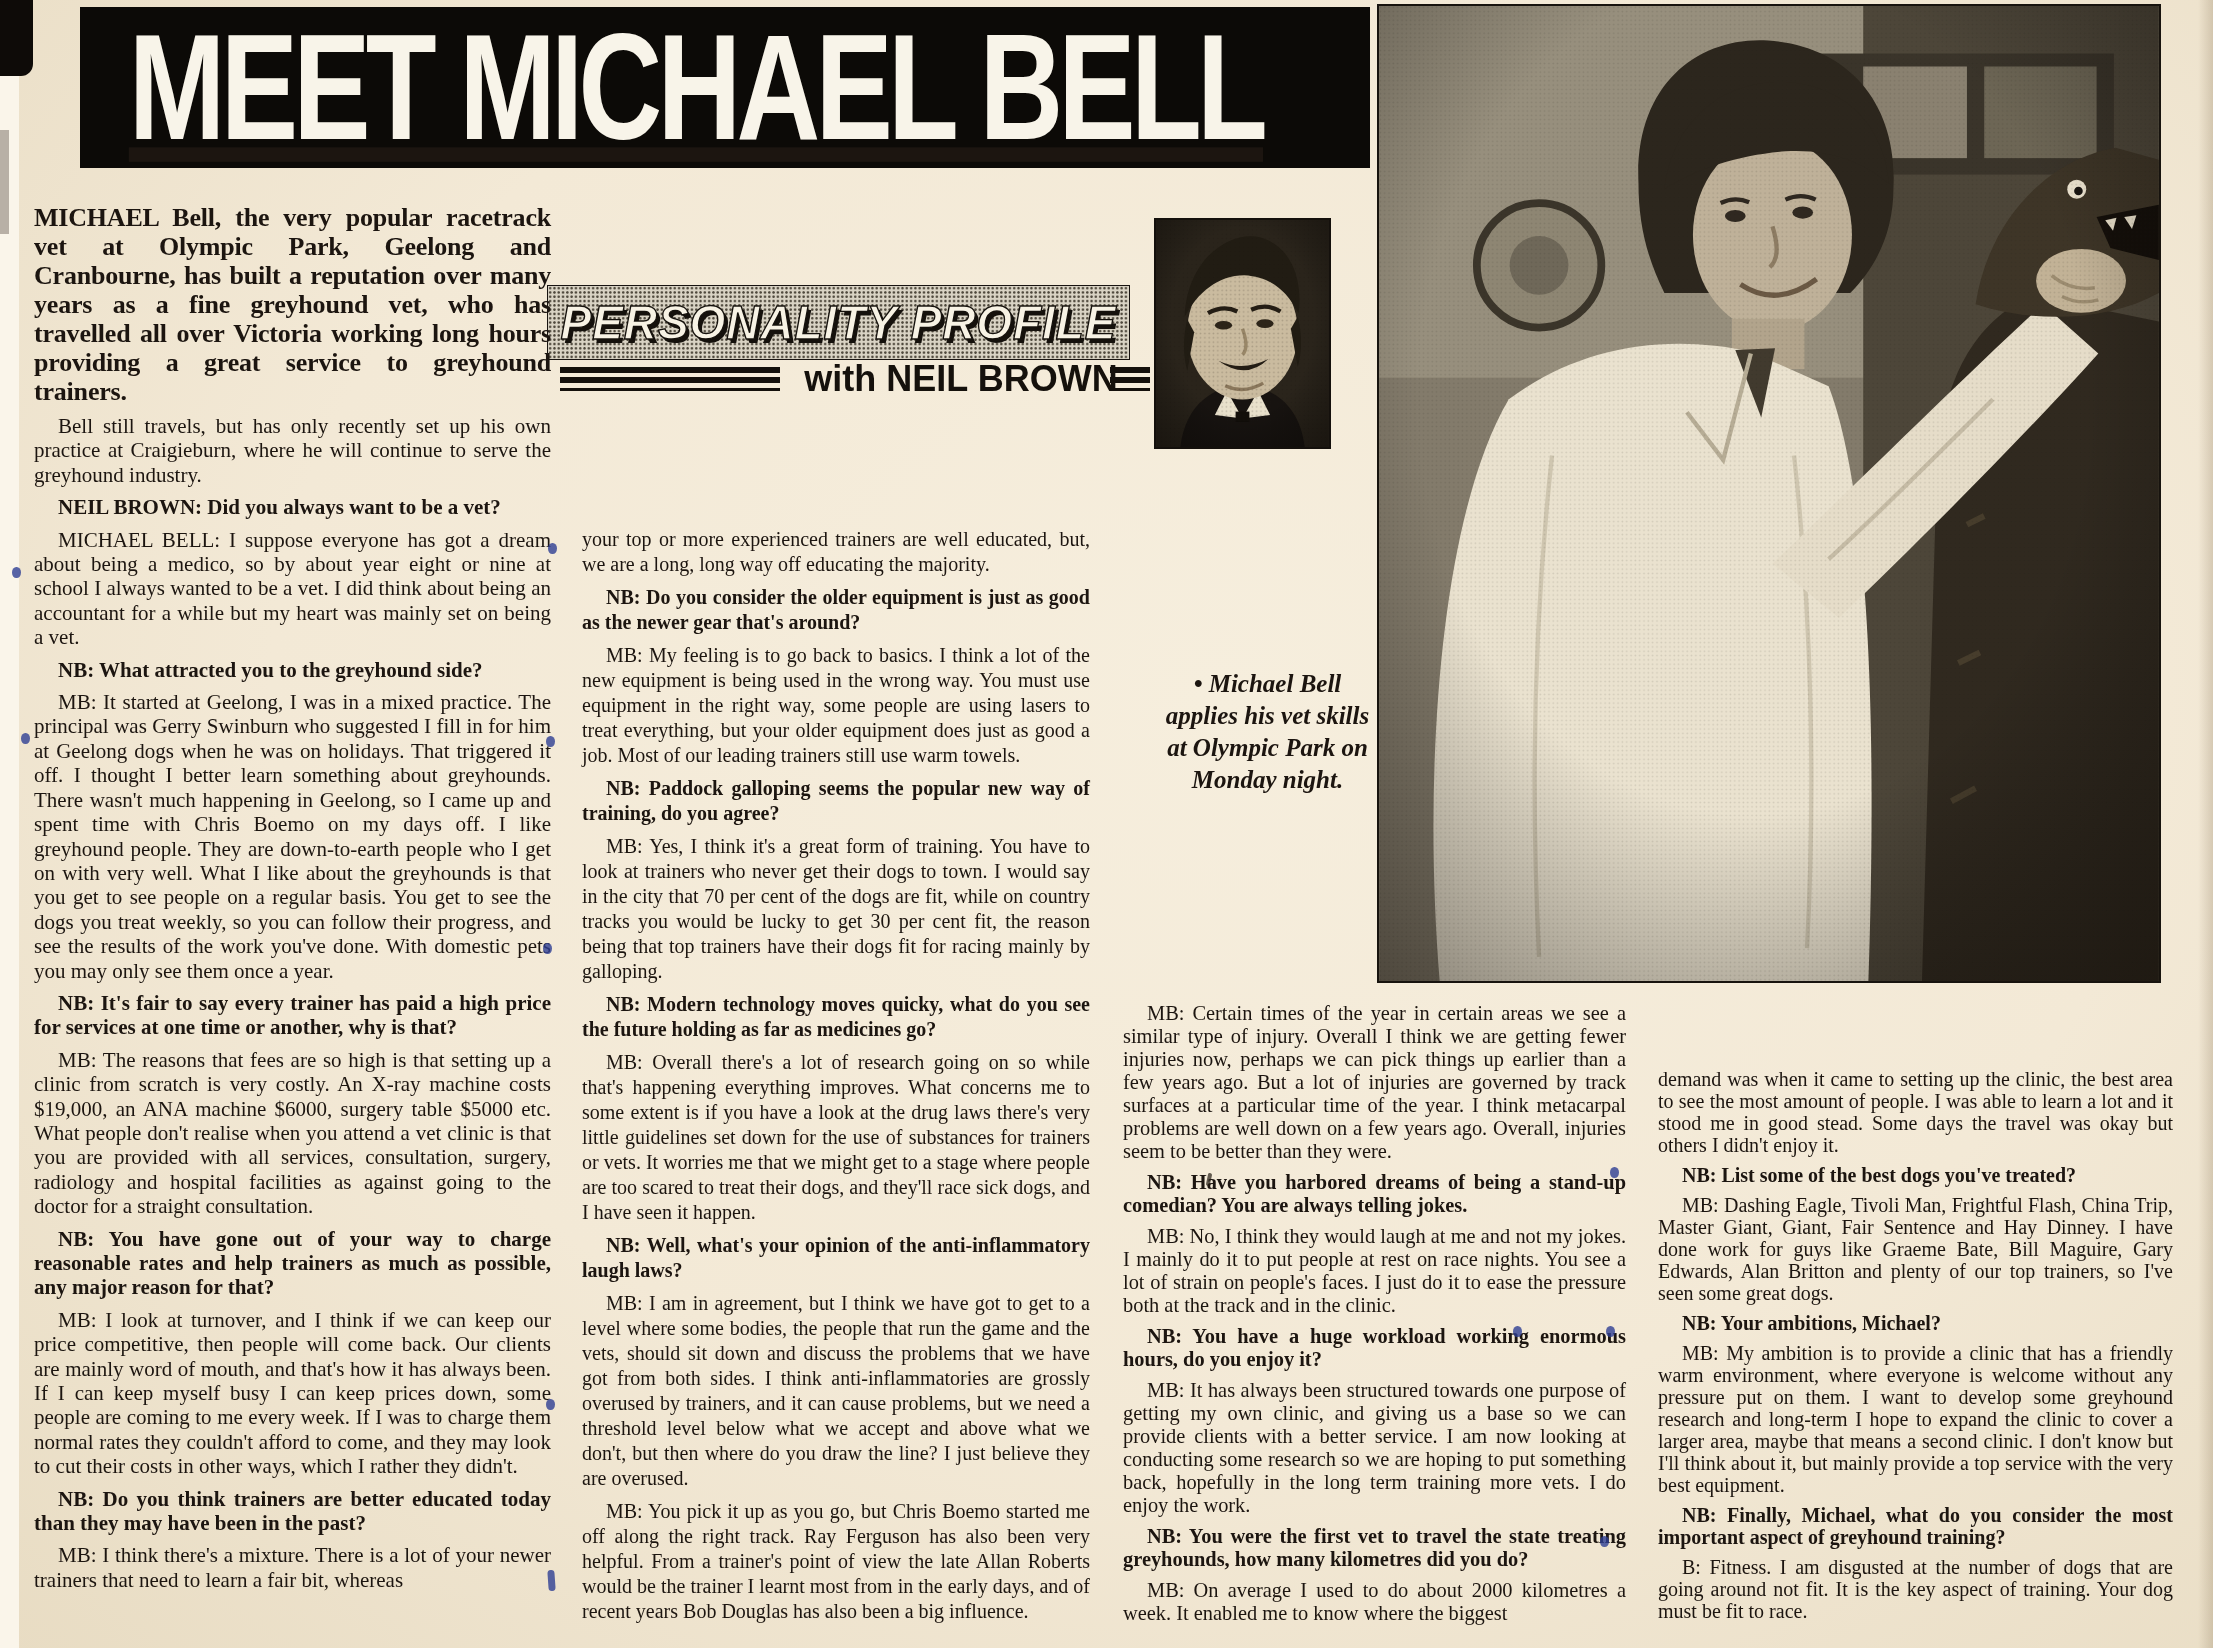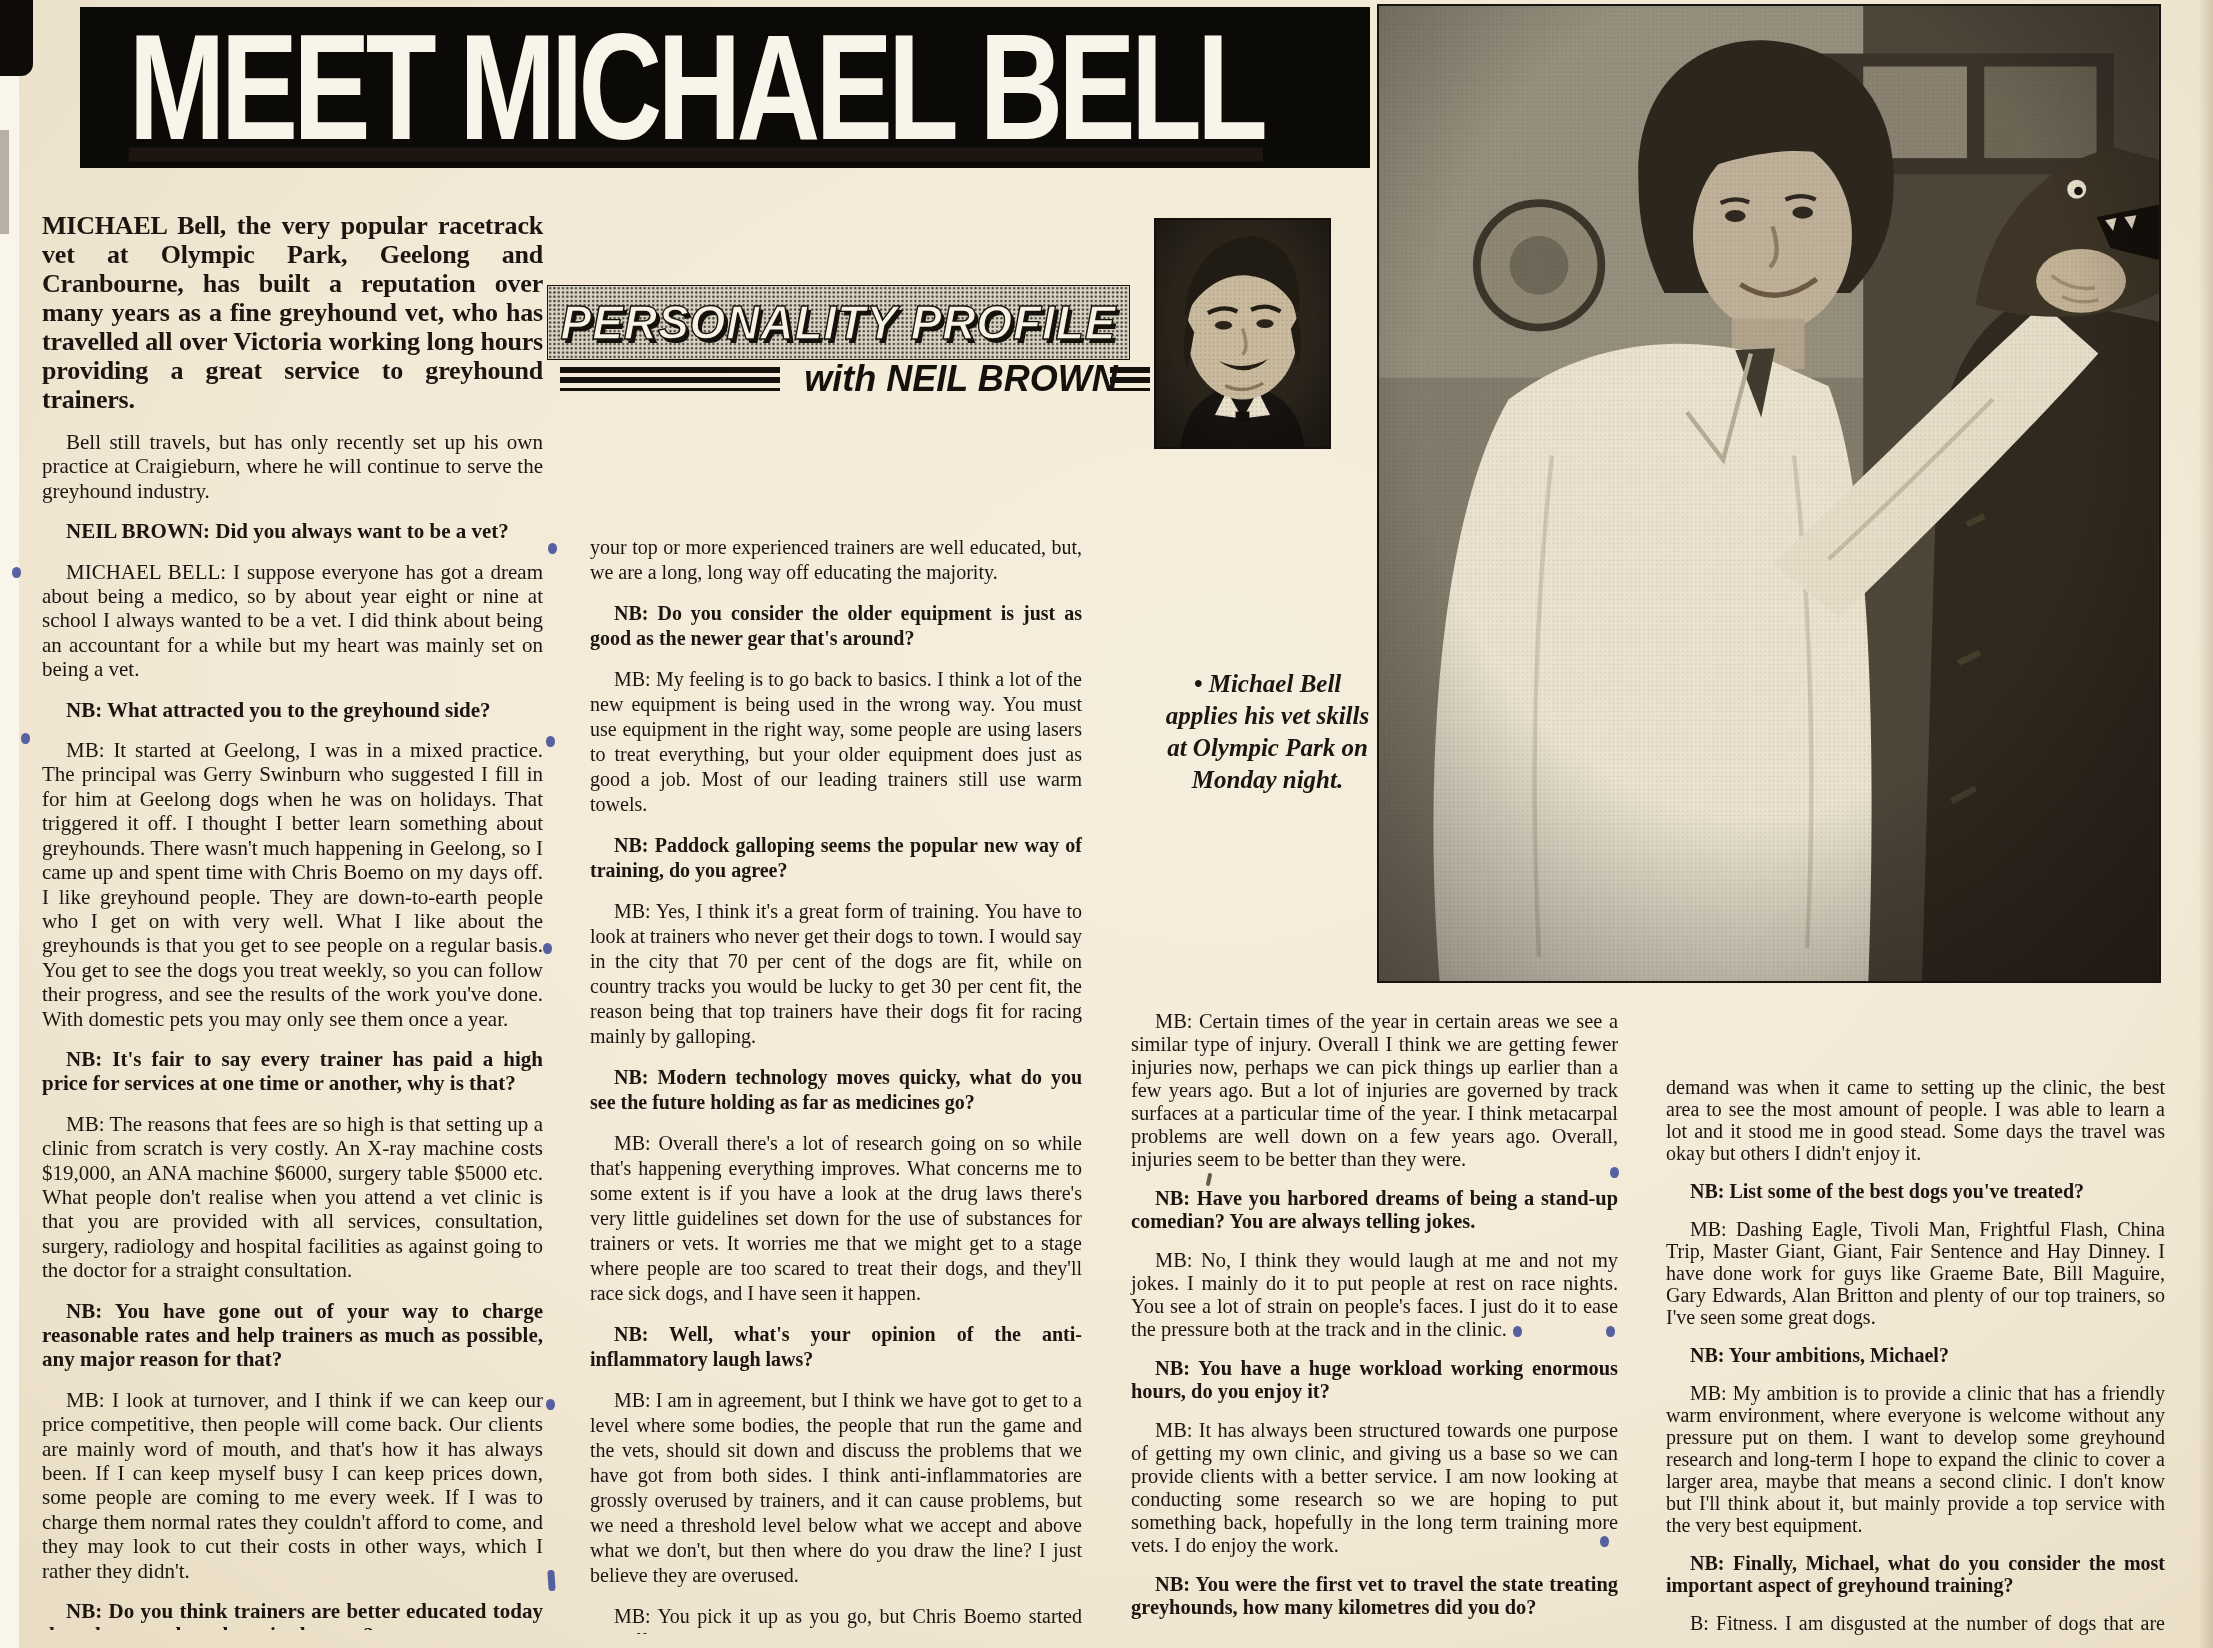--- a/index.html
+++ b/index.html
@@ -22,33 +22,33 @@
              background-color:#d9d3c4;
              background-image:radial-gradient(circle, #4e483c 0.9px, rgba(0,0,0,0) 1.5px);
              background-size:4.3px 4.3px;border:1.7px solid #181310;display:flex;align-items:center;justify-content:center;text-align:center;}
   .badge-text{font-family:"Liberation Sans",sans-serif;font-weight:700;font-style:italic;font-size:48px;
               letter-spacing:0.9px;color:#f7f2e4;-webkit-text-stroke:1.4px #15110c;
               text-shadow:3.5px 3.5px 0 #15110c;white-space:nowrap;transform:scaleX(.96);}
   .bars{position:absolute;height:24px;background:repeating-linear-gradient(#14100b 0 6px, rgba(0,0,0,0) 6px 10.4px);}
   .bars-left{left:560px;top:367px;width:220px;}
   .bars-right{left:1110px;top:367px;width:40px;}
   .byline{position:absolute;left:800px;top:358px;width:322px;text-align:center;
-          font-family:"Liberation Sans",sans-serif;font-weight:700;font-size:36px;color:#15110c;white-space:nowrap;font-style:italic;}
+          font-family:"Liberation Sans",sans-serif;font-weight:700;font-size:36px;color:#15110c;white-space:nowrap;}
 
   
   .portrait{position:absolute;left:1154px;top:218px;width:173px;height:227px;border:2.6px solid #14100c;background:#231e16;}
   .photo{position:absolute;left:1377px;top:3.5px;width:780px;height:975px;border:2.6px solid #17130e;background:#837b6b;}
   .photo svg,.portrait svg{display:block;}
 
   .caption{position:absolute;left:1157px;top:668px;width:221px;text-align:center;
            font-weight:700;font-style:italic;font-size:25px;line-height:32px;}
 
   
   .col{position:absolute;overflow:hidden;}
-  .col p{margin:16px;text-align:justify;}
+  .col p{margin:8px;text-align:justify;}
   .col .q{font-weight:700;}
   .col .q,.col .a,.col .body{text-indent:24px;}
   .col .cont{text-indent:0;}
   .col .lead{font-weight:700;font-size:26px;line-height:29px;text-indent:0;letter-spacing:-0.2px;}
   .col1{left:26px;top:195px;width:533px;height:1435px;font-size:21px;line-height:24.4px;}
   .col2{left:574px;top:519px;width:524px;height:1115px;font-size:20px;line-height:25px;}
   .col3{left:1115px;top:994px;width:519px;height:644px;font-size:20.4px;line-height:23px;}
   .col4{left:1650px;top:1060px;width:531px;height:575px;font-size:20px;line-height:22px;}
 
   

